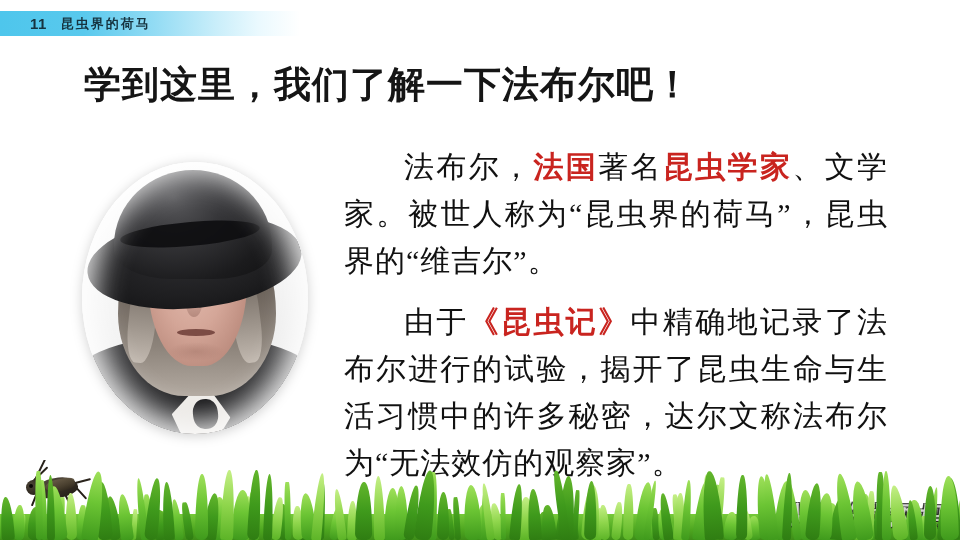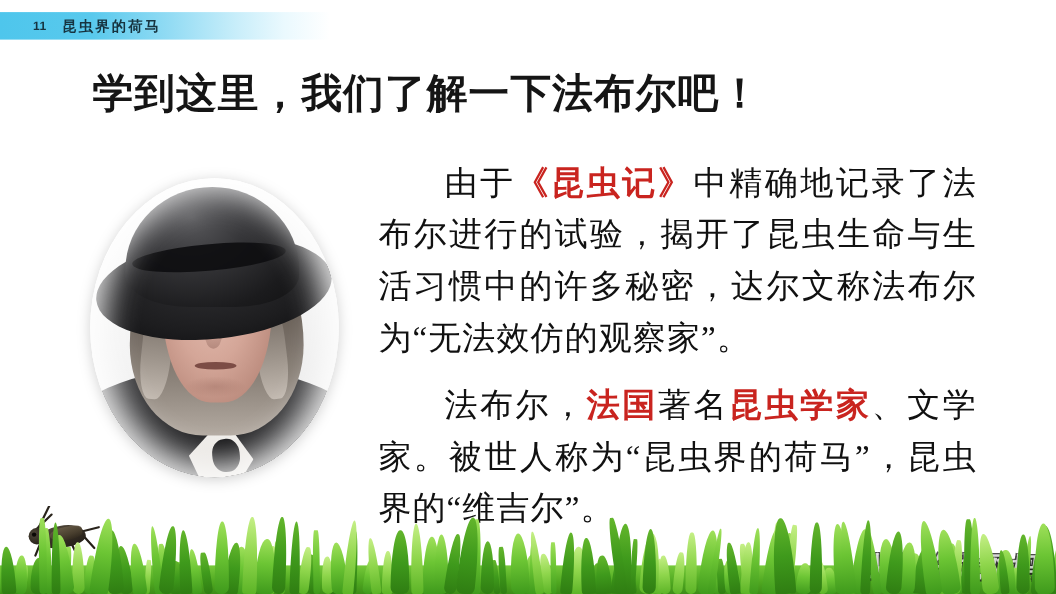--- a/index.html
+++ b/index.html
@@ -42,21 +42,21 @@
     align-items: center;
     gap: 14px;
     padding-left: 30px;
     color: #16333f;
     font-family: "Liberation Sans", "DejaVu Sans", sans-serif;
     font-size: 13px;
     font-weight: bold;
     letter-spacing: 0.5px;
     white-space: nowrap;
   }
-  .header-num { font-size: 11px; }
+  .header-num { font-size: 15px; }
   .header-title-small { font-size: 13px; letter-spacing: 2px; }
 
   
   .main-title {
     position: absolute;
     left: 84px;
     top: 62px;
     font-family: "Liberation Sans", "DejaVu Sans", sans-serif;
     font-weight: bold;
     font-size: 37px;
@@ -411,22 +411,22 @@
       <div class="mouth"></div>
       <div class="chin-shadow"></div>
       <div class="hat-brim"></div>
       <div class="hat-crown"></div>
       <div class="hat-band"></div>
       <div class="vignette"></div>
     </div>
   </div>
 
   <div class="body-text">
+    <p class="para" id="para-1"><span>法布尔，</span><span class="hl">法国</span><span>著名</span><span class="hl">昆虫学家</span><span>、文学家。被世人称为“昆虫界的荷马”，昆虫界的“维吉尔”。</span></p>
     <p class="para" id="para-2"><span>由于</span><span class="hl">《昆虫记》</span><span>中精确地记录了法布尔进行的试验，揭开了昆虫生命与生活习惯中的许多秘密，达尔文称法布尔为“无法效仿的观察家”。</span></p>
-    <p class="para" id="para-1"><span>法布尔，</span><span class="hl">法国</span><span>著名</span><span class="hl">昆虫学家</span><span>、文学家。被世人称为“昆虫界的荷马”，昆虫界的“维吉尔”。</span></p>
   </div>
 
   <div class="grass">
     <div class="grass-base"></div>
     <div id="blades">
         <div class="blade thin" style="left: -6px; width: 6.61665px; height: 35.223px; transform: rotate(-1deg); z-index: 35;"></div>
         <div class="blade dark thin" style="left: 1.55745px; width: 13.2519px; height: 42.8979px; transform: rotate(-3.9deg); z-index: 43;"></div>
         <div class="blade" style="left: 11.5887px; width: 11.9797px; height: 34.8136px; transform: rotate(3.1deg); z-index: 35;"></div>
         <div class="blade" style="left: 16.0105px; width: 7.4668px; height: 26.3034px; transform: rotate(7.9deg); z-index: 26;"></div>
         <div class="blade dark" style="left: 27.7395px; width: 18.3798px; height: 32.7005px; transform: rotate(-1.5deg); z-index: 33;"></div>

